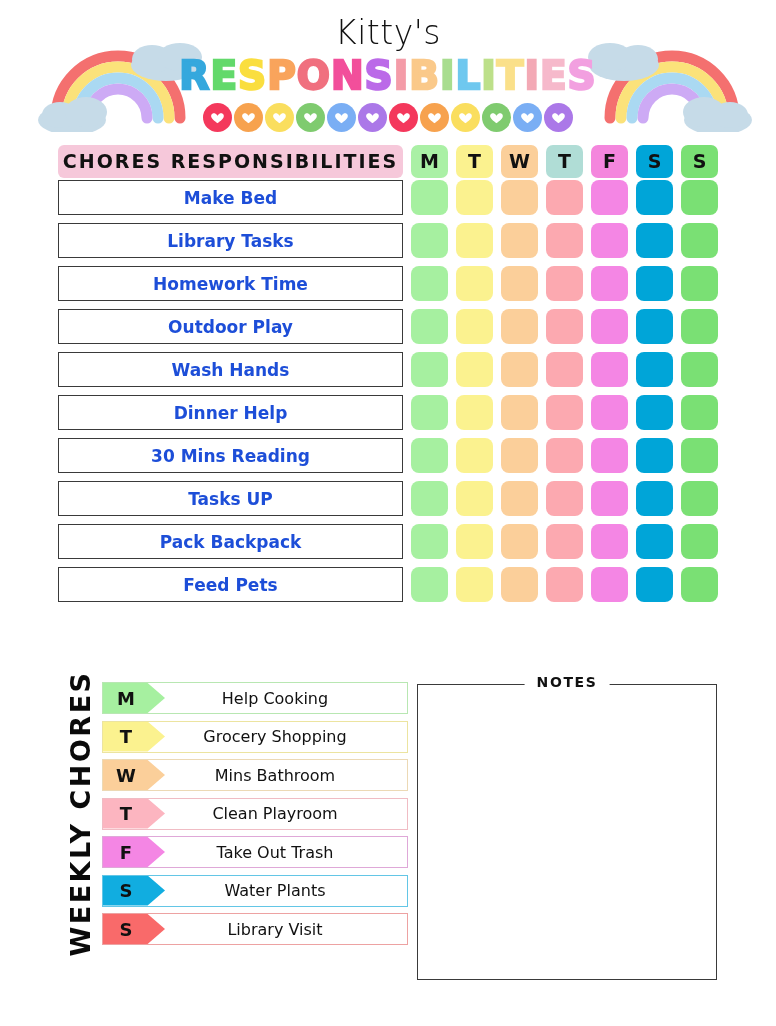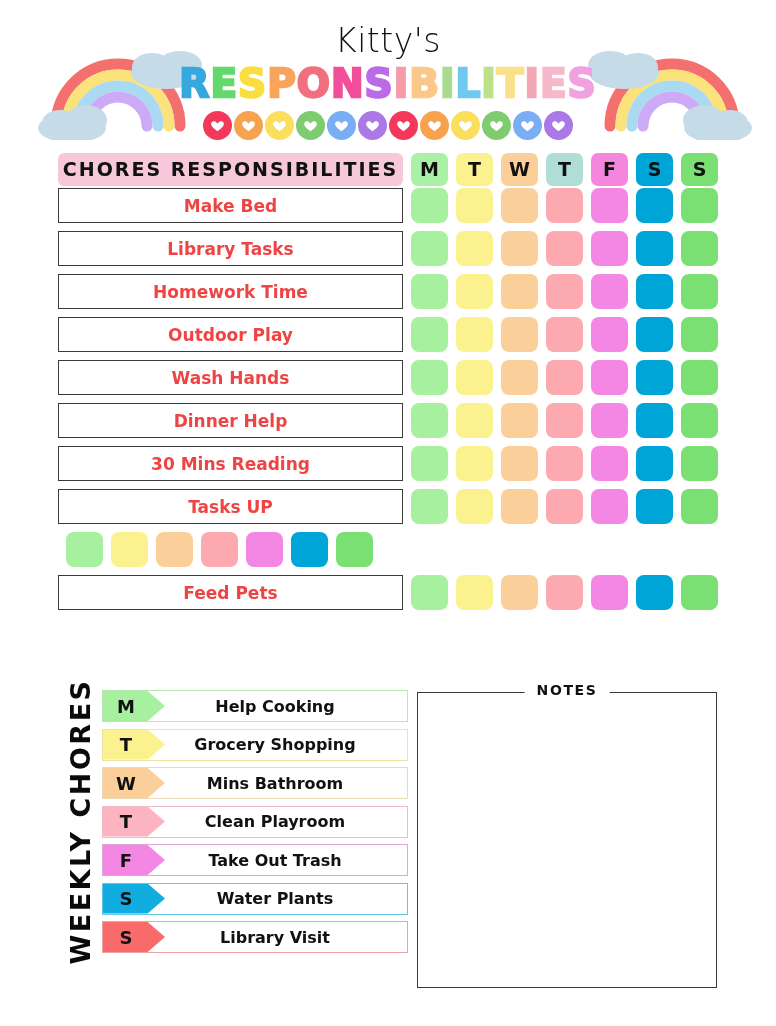--- a/index.html
+++ b/index.html
@@ -5,21 +5,21 @@
   * { box-sizing: border-box; margin: 0; padding: 0; }
   html, body {
     width: 776px; height: 1026px;
     background: #ffffff;
     font-family: "Liberation Sans", sans-serif;
     overflow: hidden;
   }
   #page { position: relative; width: 776px; height: 1026px; background:#fff; }
 
   
-  .header { position: relative; height: 140px; margin-top: 8px; }
+  .header { position: relative; height: 140px; }
   .rainbow { position: absolute; top: 22px; width: 170px; height: 110px; }
   .rainbow.left  { left: 34px; }
   .rainbow.right { right: 20px; }
 
   .kitty-title {
     position: absolute; top: 16px; left: 0; right: 0;
     text-align: center;
     font-family: "DejaVu Sans", sans-serif;
     font-size: 33px; font-weight: 300; color: #111;
     letter-spacing: 0.5px; line-height: 1;
@@ -60,21 +60,21 @@
   .day-cell {
     width: 37px; height: 33px; border-radius: 7px;
     display: flex; align-items: center; justify-content: center;
     font-size: 19px; font-weight: 700; color: #111;
     font-family: "DejaVu Sans", sans-serif;
   }
   .task-row { display: flex; align-items: center; padding: 0 58px; margin-bottom: 8px; }
   .task-name {
     width: 350px; height: 35px; border: 1.4px solid #3a3a3a; background: #fff;
     display: flex; align-items: center; justify-content: center;
-    font-size: 17px; font-weight: 700; color: #ef4444;
+    font-size: 17px; font-weight: 700; color: #1d4ed8;
     font-family: "DejaVu Sans", sans-serif;
   }
   .check-cells { display: flex; gap: 8px; margin-left: 8px; }
   .check-box { width: 37px; height: 35px; border-radius: 8px; }
 
   
   .bottom { position: absolute; top: 672px; left: 0; width: 776px; height: 320px; }
   .chores { position: absolute; left: 58px; top: 10px; width: 350px; display: flex; }
   .chores-label {
     width: 44px; display: flex; align-items: center; justify-content: center;
@@ -91,21 +91,21 @@
   }
   .chore-tag {
     width: 62px; display: flex; align-items: center; justify-content: center;
     font-size: 18px; font-weight: 700; color: #111;
     font-family: "DejaVu Sans", sans-serif;
     clip-path: polygon(0 0, 72% 0, 100% 50%, 72% 100%, 0 100%);
     padding-right: 16px;
   }
   .chore-text {
     flex: 1; display: flex; align-items: center; justify-content: center;
-    font-size: 16px; font-weight: 700; color: #111;
+    font-size: 16px; font-weight: 400; color: #111;
     font-family: "DejaVu Sans", sans-serif;
     padding-right: 22px;
   }
   .notes {
     position: absolute; left: 417px; top: 12px; width: 300px; height: 296px;
     border: 1.8px solid #3a3a3a; background: #fff;
   }
   .notes-legend {
     position: absolute; top: -11px; left: 50%; transform: translateX(-50%);
     background: #fff; padding: 0 12px;
@@ -332,20 +332,21 @@
             <div class="check-box" style="background: rgb(166, 240, 160);"></div>
             <div class="check-box" style="background: rgb(251, 242, 143);"></div>
             <div class="check-box" style="background: rgb(251, 207, 154);"></div>
             <div class="check-box" style="background: rgb(252, 169, 176);"></div>
             <div class="check-box" style="background: rgb(244, 134, 228);"></div>
             <div class="check-box" style="background: rgb(0, 165, 216);"></div>
             <div class="check-box" style="background: rgb(122, 224, 116);"></div>
           </div>
         </div>
         <div class="task-row">
+          <div class="task-name">Pack Backpack</div>
           <div class="check-cells">
             <div class="check-box" style="background: rgb(166, 240, 160);"></div>
             <div class="check-box" style="background: rgb(251, 242, 143);"></div>
             <div class="check-box" style="background: rgb(251, 207, 154);"></div>
             <div class="check-box" style="background: rgb(252, 169, 176);"></div>
             <div class="check-box" style="background: rgb(244, 134, 228);"></div>
             <div class="check-box" style="background: rgb(0, 165, 216);"></div>
             <div class="check-box" style="background: rgb(122, 224, 116);"></div>
           </div>
         </div>

